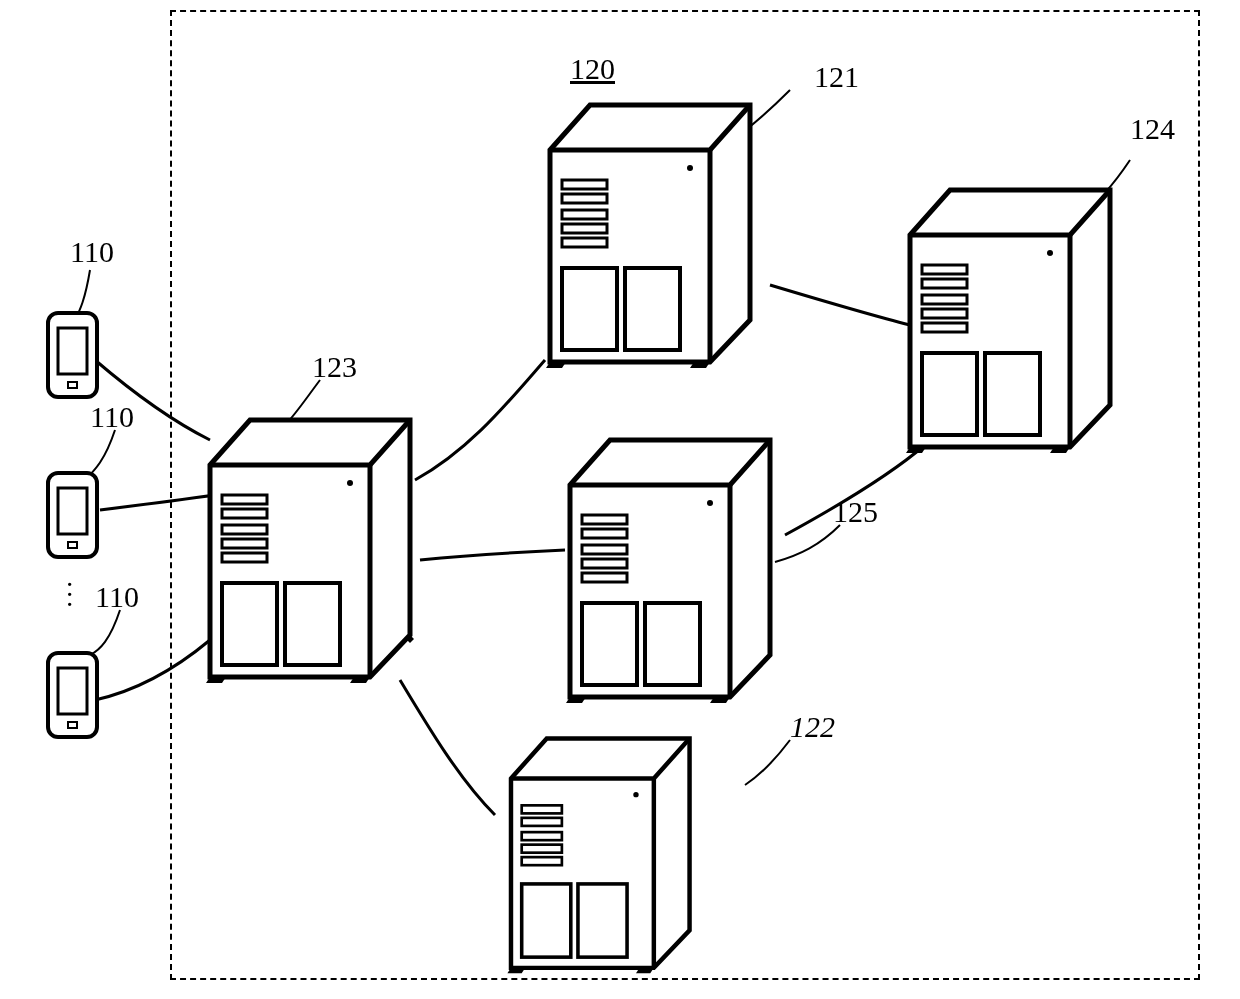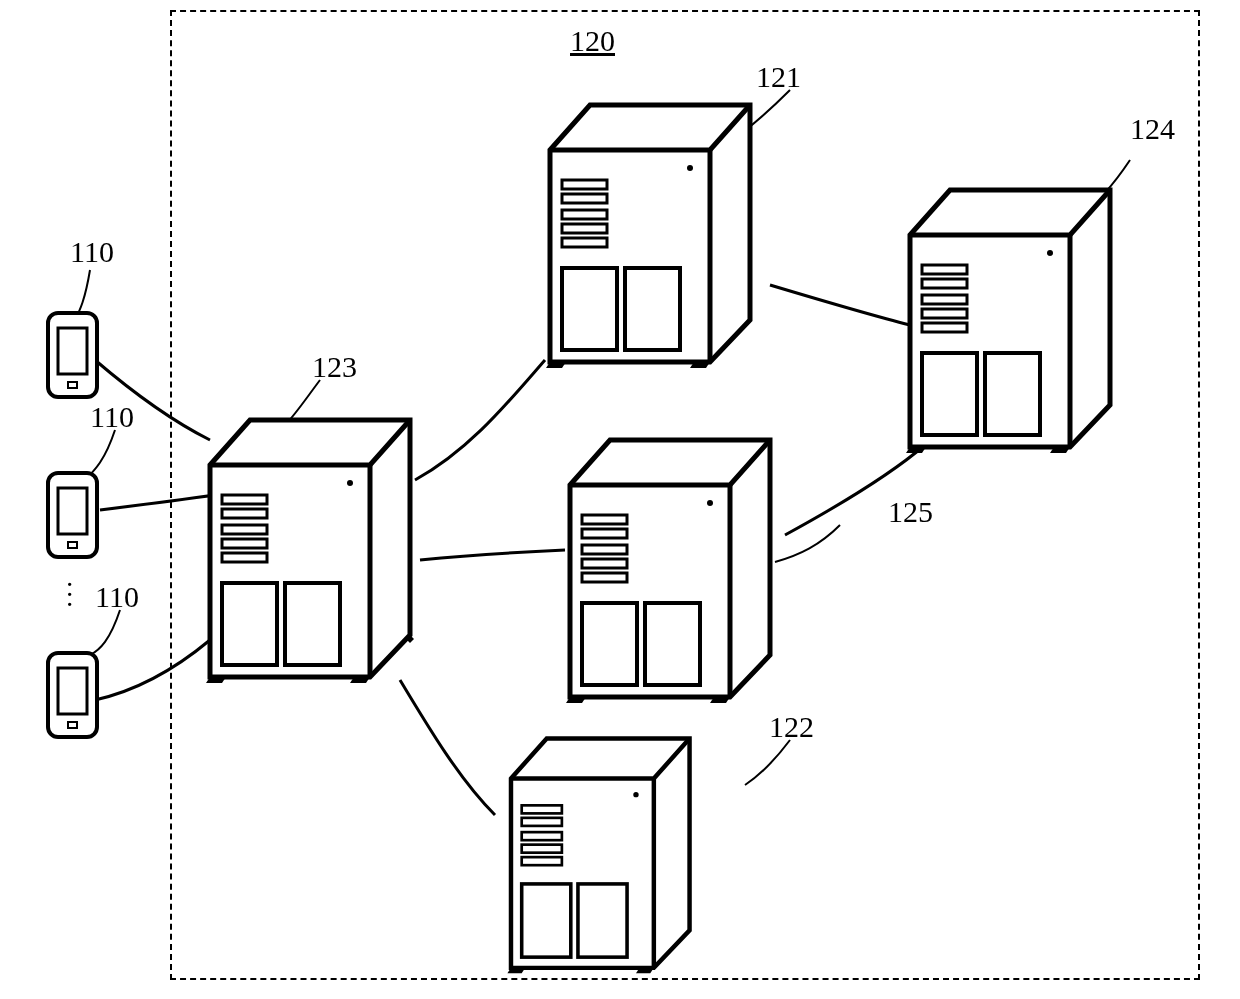--- a/index.html
+++ b/index.html
@@ -19,21 +19,21 @@
   .dashed-box {
     position: absolute;
     border: 2px dashed #000;
   }
   .label {
     position: absolute;
     font-size: 30px;
     color: #000;
     white-space: nowrap;
   }
-  .label.underline { text-decoration: underline; }
+  .label.underline { text-decoration: underline; margin-top: 28px; }
   .server {
     position: absolute;
   }
   .device {
     position: absolute;
   }
   .vdots {
     position: absolute;
     font-size: 28px;
     line-height: 10px;
@@ -153,21 +153,21 @@
       <rect x="22" y="104" width="45" height="9" fill="#fff" stroke="#000" stroke-width="3"></rect>
       <rect x="22" y="120" width="45" height="9" fill="#fff" stroke="#000" stroke-width="3"></rect>
       <rect x="22" y="134" width="45" height="9" fill="#fff" stroke="#000" stroke-width="3"></rect>
       <rect x="22" y="148" width="45" height="9" fill="#fff" stroke="#000" stroke-width="3"></rect>
       <rect x="22" y="178" width="55" height="82" fill="#fff" stroke="#000" stroke-width="4"></rect>
       <rect x="85" y="178" width="55" height="82" fill="#fff" stroke="#000" stroke-width="4"></rect>
       <path d="M 10 272 L 6 278 L 22 278 L 26 272" fill="#000"></path>
       <path d="M 154 272 L 150 278 L 166 278 L 170 272" fill="#000"></path>
     </svg>
   </div>
-  <div class="label" style="left:756px; top:60px;">121</div>
+  <div class="label" style="left:814px; top:60px;">121</div>
 
   <div class="server" style="left:900px; top:175px; width:225px; height:280px;">
     <svg width="225" height="280" viewBox="0 0 225 280">
       <path d="M 10 60 L 50 15 L 210 15 L 210 230 L 170 272 L 10 272 Z" fill="#fff" stroke="#000" stroke-width="5"></path>
       <path d="M 10 60 L 170 60 L 210 15" fill="none" stroke="#000" stroke-width="5"></path>
       <path d="M 170 60 L 170 272" fill="none" stroke="#000" stroke-width="5"></path>
       <circle cx="150" cy="78" r="3" fill="#000"></circle>
       <rect x="22" y="90" width="45" height="9" fill="#fff" stroke="#000" stroke-width="3"></rect>
       <rect x="22" y="104" width="45" height="9" fill="#fff" stroke="#000" stroke-width="3"></rect>
       <rect x="22" y="120" width="45" height="9" fill="#fff" stroke="#000" stroke-width="3"></rect>
@@ -191,34 +191,34 @@
       <rect x="22" y="104" width="45" height="9" fill="#fff" stroke="#000" stroke-width="3"></rect>
       <rect x="22" y="120" width="45" height="9" fill="#fff" stroke="#000" stroke-width="3"></rect>
       <rect x="22" y="134" width="45" height="9" fill="#fff" stroke="#000" stroke-width="3"></rect>
       <rect x="22" y="148" width="45" height="9" fill="#fff" stroke="#000" stroke-width="3"></rect>
       <rect x="22" y="178" width="55" height="82" fill="#fff" stroke="#000" stroke-width="4"></rect>
       <rect x="85" y="178" width="55" height="82" fill="#fff" stroke="#000" stroke-width="4"></rect>
       <path d="M 10 272 L 6 278 L 22 278 L 26 272" fill="#000"></path>
       <path d="M 154 272 L 150 278 L 166 278 L 170 272" fill="#000"></path>
     </svg>
   </div>
-  <div class="label" style="left:888px; top:495px;">125</div>
+  <div class="label" style="left:833px; top:495px;">125</div>
 
   <div class="server" style="left:490px; top:725px; width:225px; height:250px;">
     <svg width="225" height="250" viewBox="0 0 225 280">
       <path d="M 10 60 L 50 15 L 210 15 L 210 230 L 170 272 L 10 272 Z" fill="#fff" stroke="#000" stroke-width="5"></path>
       <path d="M 10 60 L 170 60 L 210 15" fill="none" stroke="#000" stroke-width="5"></path>
       <path d="M 170 60 L 170 272" fill="none" stroke="#000" stroke-width="5"></path>
       <circle cx="150" cy="78" r="3" fill="#000"></circle>
       <rect x="22" y="90" width="45" height="9" fill="#fff" stroke="#000" stroke-width="3"></rect>
       <rect x="22" y="104" width="45" height="9" fill="#fff" stroke="#000" stroke-width="3"></rect>
       <rect x="22" y="120" width="45" height="9" fill="#fff" stroke="#000" stroke-width="3"></rect>
       <rect x="22" y="134" width="45" height="9" fill="#fff" stroke="#000" stroke-width="3"></rect>
       <rect x="22" y="148" width="45" height="9" fill="#fff" stroke="#000" stroke-width="3"></rect>
       <rect x="22" y="178" width="55" height="82" fill="#fff" stroke="#000" stroke-width="4"></rect>
       <rect x="85" y="178" width="55" height="82" fill="#fff" stroke="#000" stroke-width="4"></rect>
       <path d="M 10 272 L 6 278 L 22 278 L 26 272" fill="#000"></path>
       <path d="M 154 272 L 150 278 L 166 278 L 170 272" fill="#000"></path>
     </svg>
   </div>
-  <div class="label" style="left:769px; top:710px;">122</div>
+  <div class="label" style="left:790px; top:710px;font-style:italic;">122</div>
 
 </div>
 
 </body></html>

